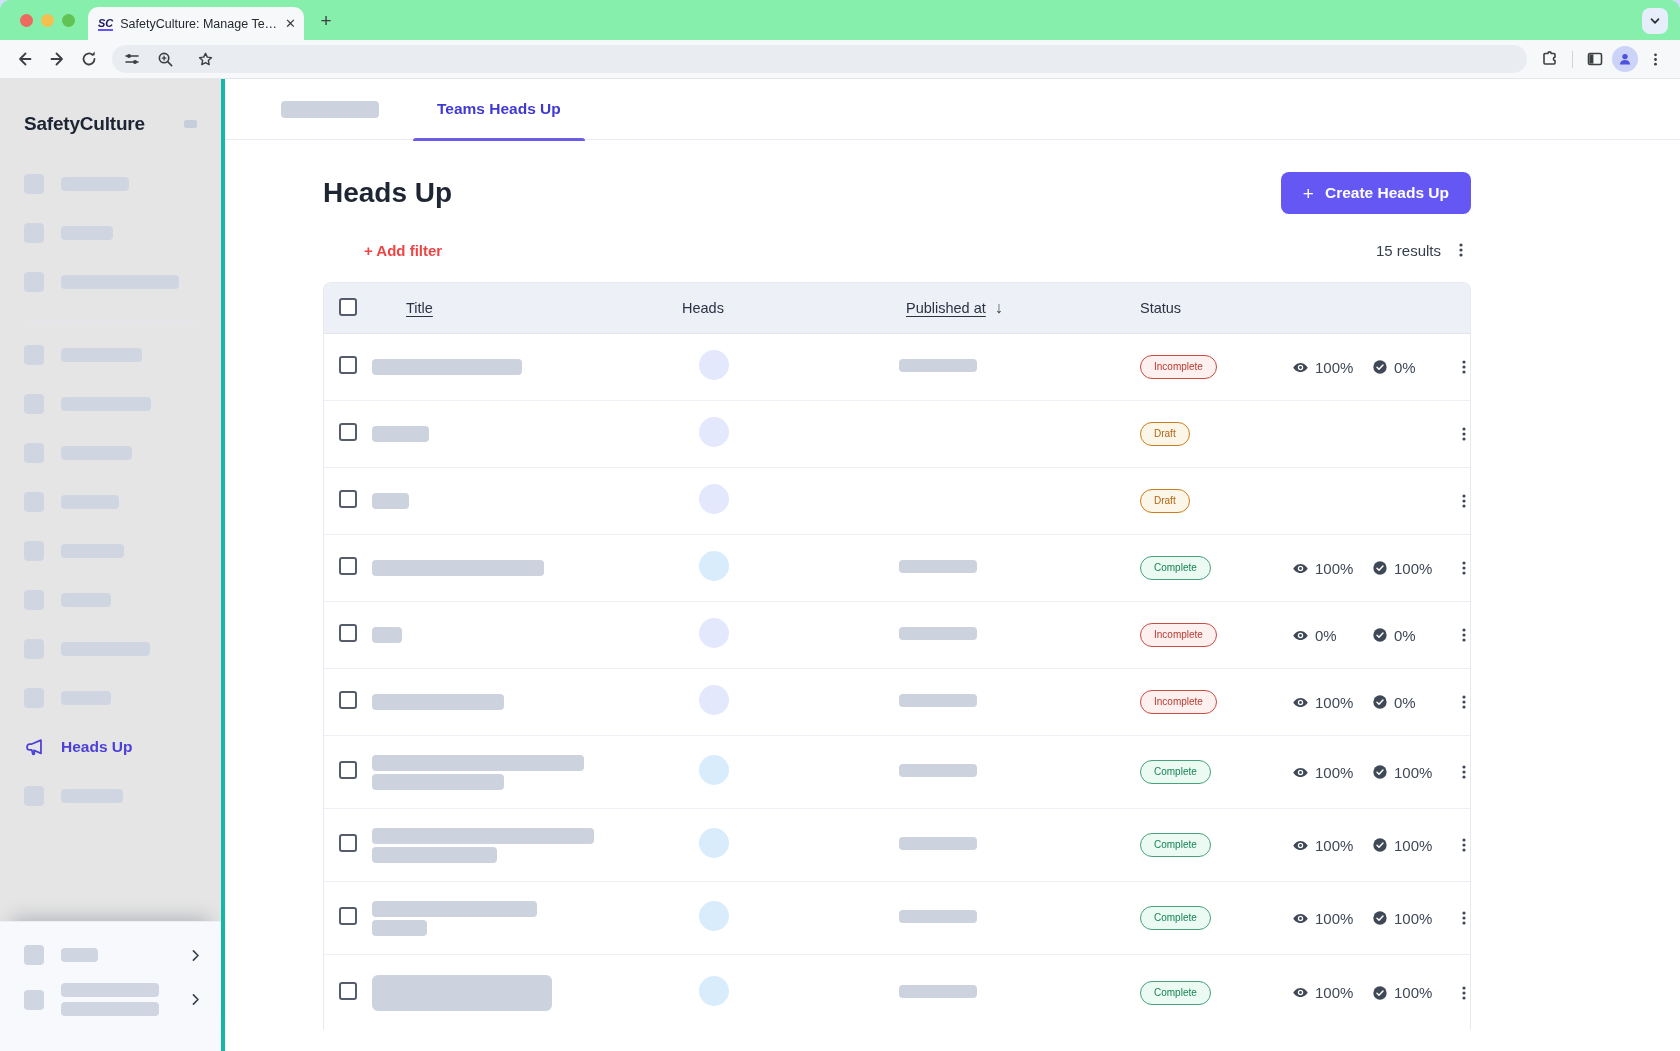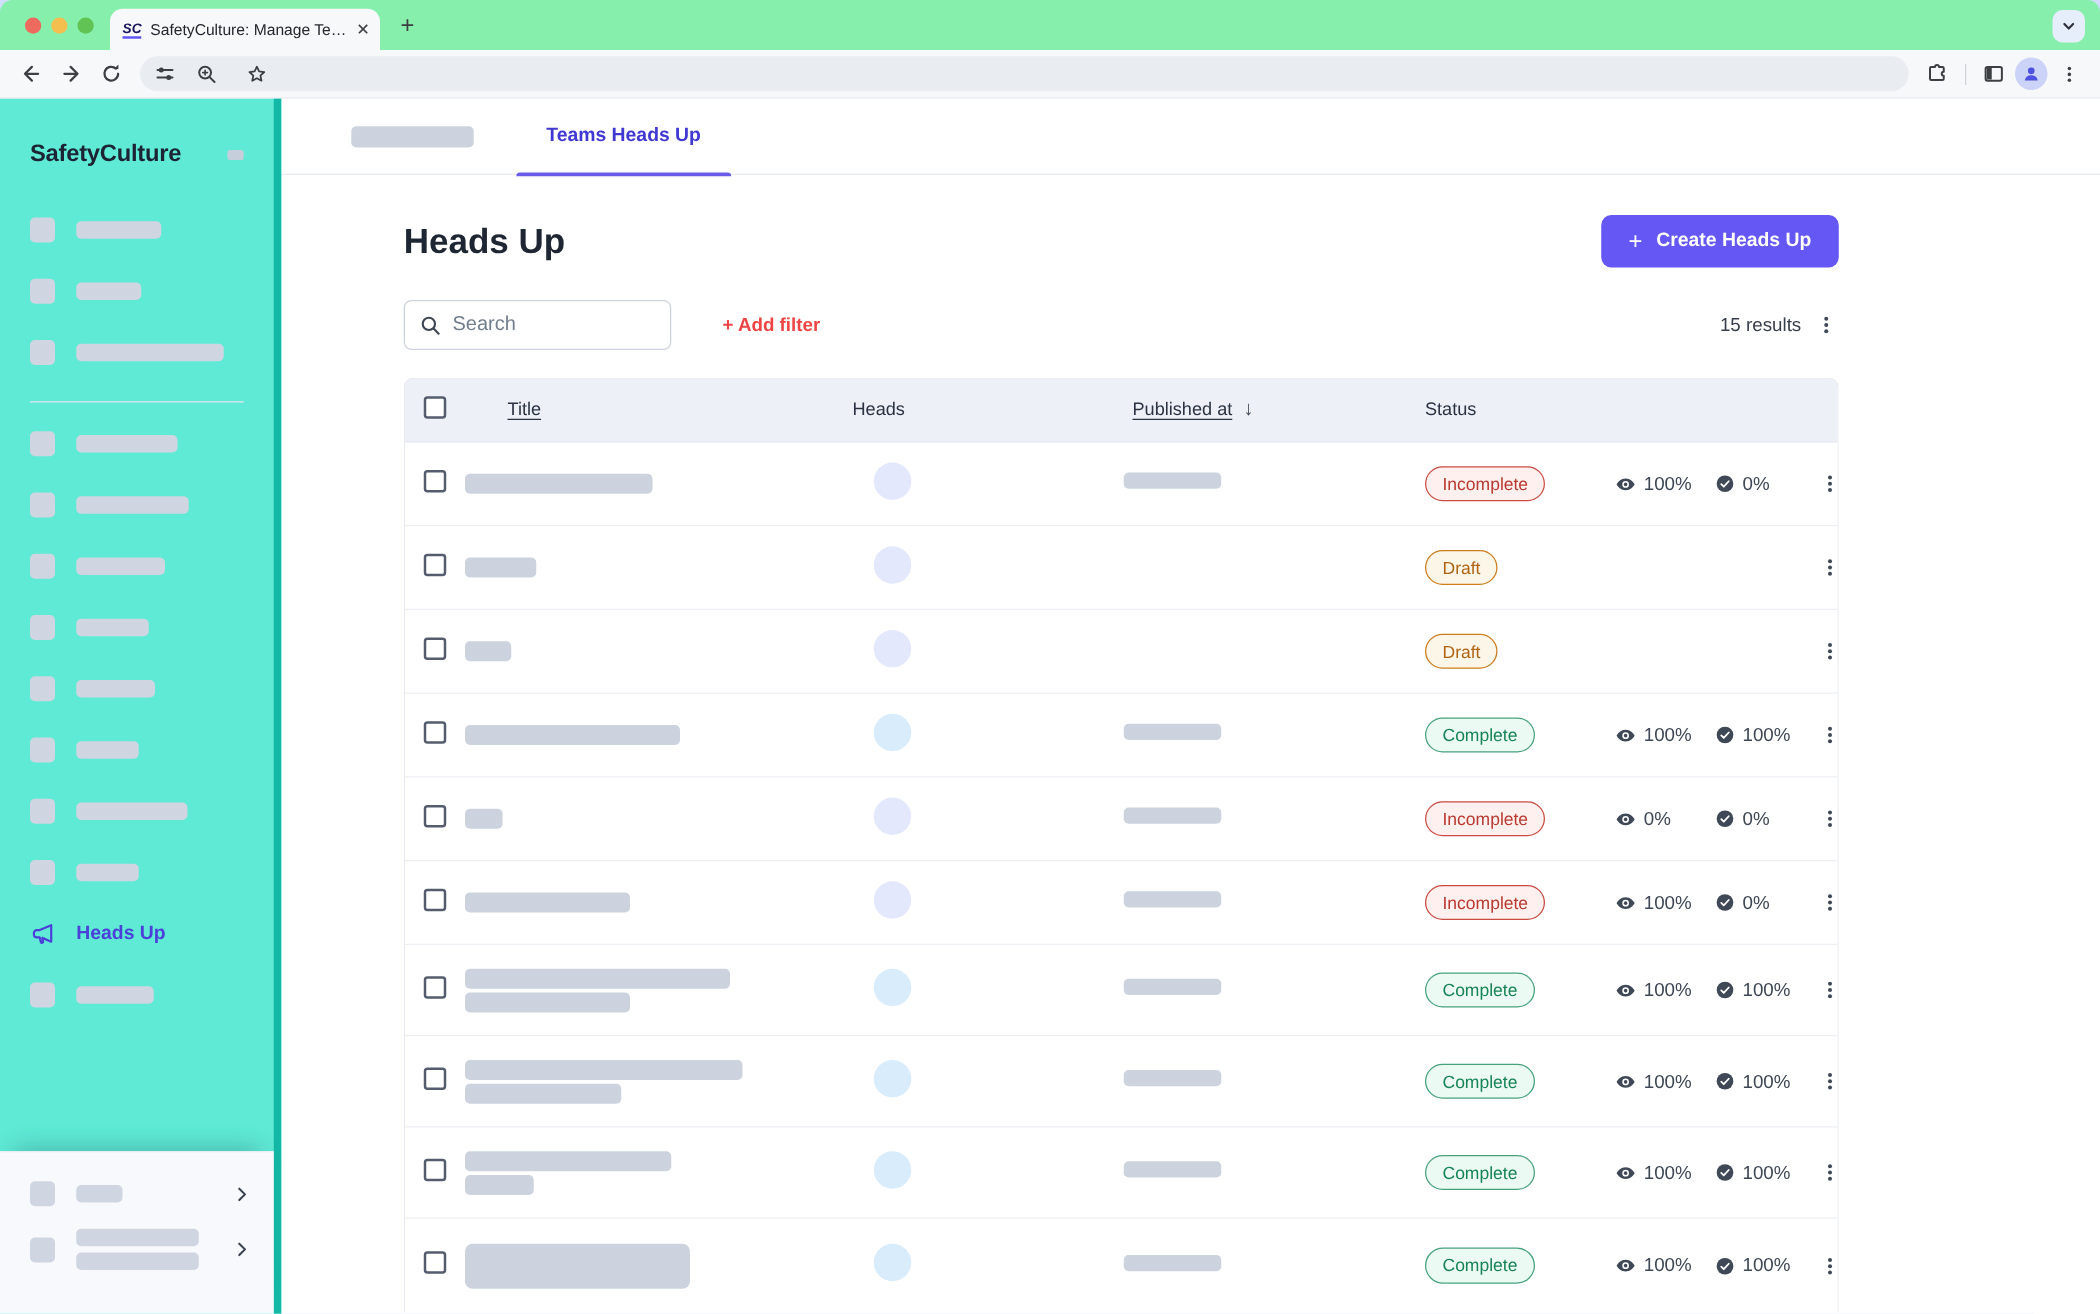--- a/index.html
+++ b/index.html
@@ -27,21 +27,21 @@
     padding:0 10px; gap:2px; flex:none; }
   .tbtn { width:30px; height:30px; display:grid; place-items:center; border-radius:50%; flex:none; }
   .urlpill { flex:1; height:28px; background:#e9edf2; border-radius:14px; margin:0 6px; display:flex;
     align-items:center; padding:0 6px 0 12px; gap:10px; min-width:0; }
   .urltext { flex:1; font-size:13px; color:#3b4043; white-space:nowrap; overflow:hidden; }
   .tdivider { width:1px; height:17px; background:#d0d3d8; margin:0 5px; flex:none; }
   .avatarbtn { width:26px; height:26px; border-radius:50%; background:#ccd3f8; display:grid; place-items:center; flex:none; }
 
   
   .app { flex:1; display:flex; min-height:0; background:#fff; }
-  .sidebar { width:225px; flex:none; background:#5eead4; border-right:6px solid #14b8a6; position:relative; }
+  .sidebar { width:225px; flex:none; background:#e5e5e5; border-right:4px solid #14b8a6; position:relative; }
   .brand { padding:34px 24px 0; display:flex; justify-content:space-between; align-items:center; }
   .brand-title { font-size:19px; font-weight:700; color:#1c2434; letter-spacing:-.2px; }
   .brand-pill { width:13px; height:8px; background:#c7cedb; border-radius:2px; }
   .snav { margin-top:24px; }
   .sitem { display:flex; align-items:center; gap:17px; padding:0 24px; height:49px; }
   .sq { width:20px; height:20px; border-radius:4px; background:#cfd6e2; flex:none; }
   .sbar { height:14px; border-radius:4px; background:#cfd6e2; }
   .sdivider { height:1px; background:#e2e6ee; margin:15px 24px 8px; }
   .headsup { display:flex; align-items:center; gap:15px; padding:0 24px; height:49px; cursor:pointer; }
   .headsup-label { font-size:15.5px; font-weight:700; color:#4b40d8; }
@@ -87,21 +87,21 @@
   .trow.tall { min-height:73px; }
   .trow.xtall { min-height:76px; }
   .trow:first-child { border-top:1px solid #e2e5ec; }
   .cb { width:18px; height:18px; border:2px solid #545c6e; border-radius:3px; background:#fff; margin-left:15px;
     display:inline-block; cursor:pointer; }
   .tbars { display:flex; flex-direction:column; gap:3px; }
   .tbar { height:16px; border-radius:4px; background:#ccd3de; }
   .tbar.big { height:36px; border-radius:6px; }
   .avatar { width:30px; height:30px; border-radius:50%; margin-left:17px; display:inline-block; }
   .pbar { width:78px; height:13px; border-radius:4px; background:#ccd3de; margin-left:27px; display:inline-block; }
-  .chip { display:inline-block; margin-left:8px; padding:5px 13px; border-radius:16px; font-size:14px; line-height:1.2;
+  .chip { display:inline-block; margin-left:8px; padding:5px 13px; border-radius:16px; font-size:10px; line-height:1.2;
     border:1.5px solid; justify-self:start;text-align:right; }
   .stat { display:flex; align-items:center; gap:6px; font-size:15px; color:#3f4856; }
   .rowmenu { justify-self:start; margin-left:2px; }
 </style>
 </head>
 <body>
 
 <div class="window">
 
   <div class="tabstrip">
@@ -297,27 +297,20 @@
       <div class="content">
         <div class="page-head">
           <h1>Heads Up</h1>
           <button class="create-btn">
             <span class="create-plus">+</span>
             <span>Create Heads Up</span>
           </button>
         </div>
 
         <div class="controls">
-          <div class="searchbox">
-            <svg width="17" height="17" viewBox="0 0 18 18">
-                <circle cx="7.5" cy="7.5" r="5.2" fill="none" stroke="#3e4654" stroke-width="1.8"></circle>
-                <path d="M11.5 11.5 15.8 15.8" stroke="#3e4654" stroke-width="1.8" stroke-linecap="round"></path>
-              </svg>
-            <input type="text" placeholder="Search" style="">
-          </div>
           <span class="addfilter">+ Add filter</span>
           <div class="results-wrap">
             <span class="results-label">15 results</span>
             <button class="iconbtn">
               <svg width="16" height="16" viewBox="0 0 16 16">
                   <g fill="#3f4856">
                     <circle cx="8" cy="3" r="1.6"></circle>
                     <circle cx="8" cy="8" r="1.6"></circle>
                     <circle cx="8" cy="13" r="1.6"></circle>
                   </g>

